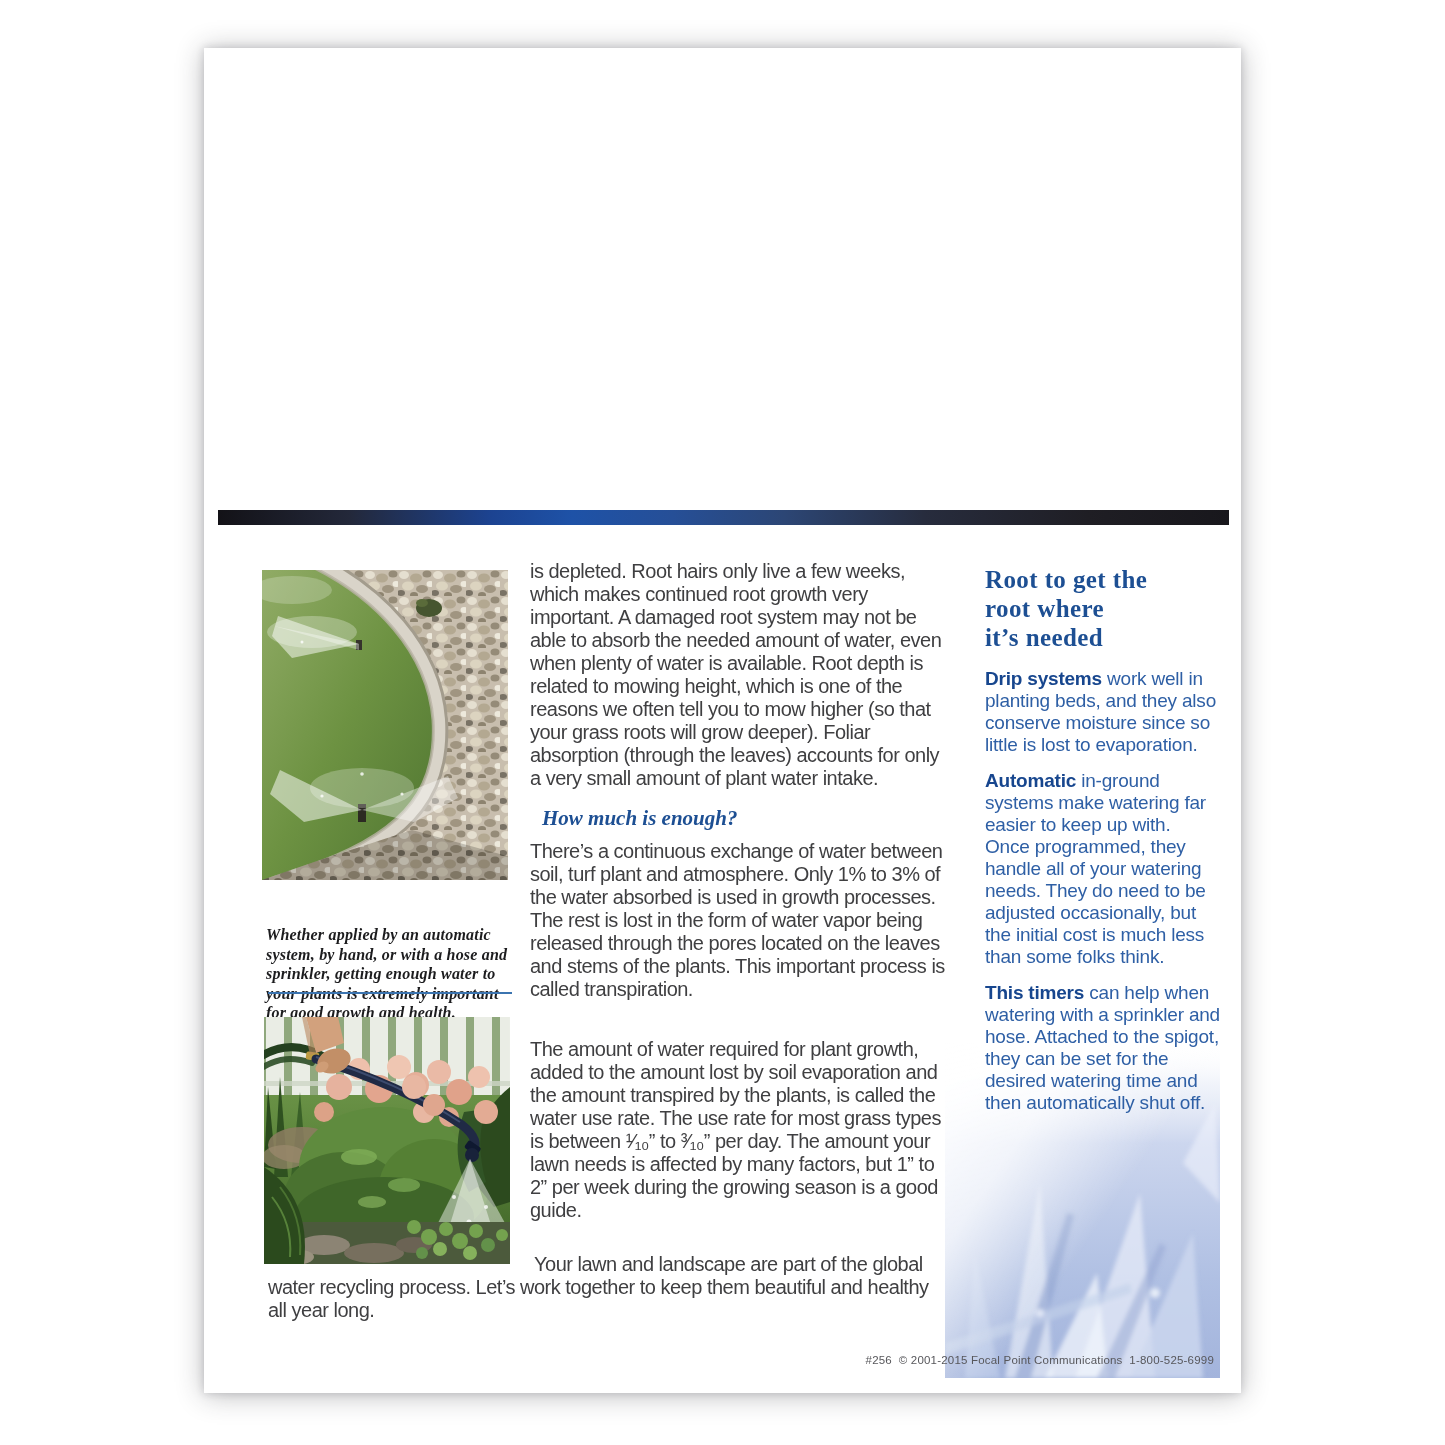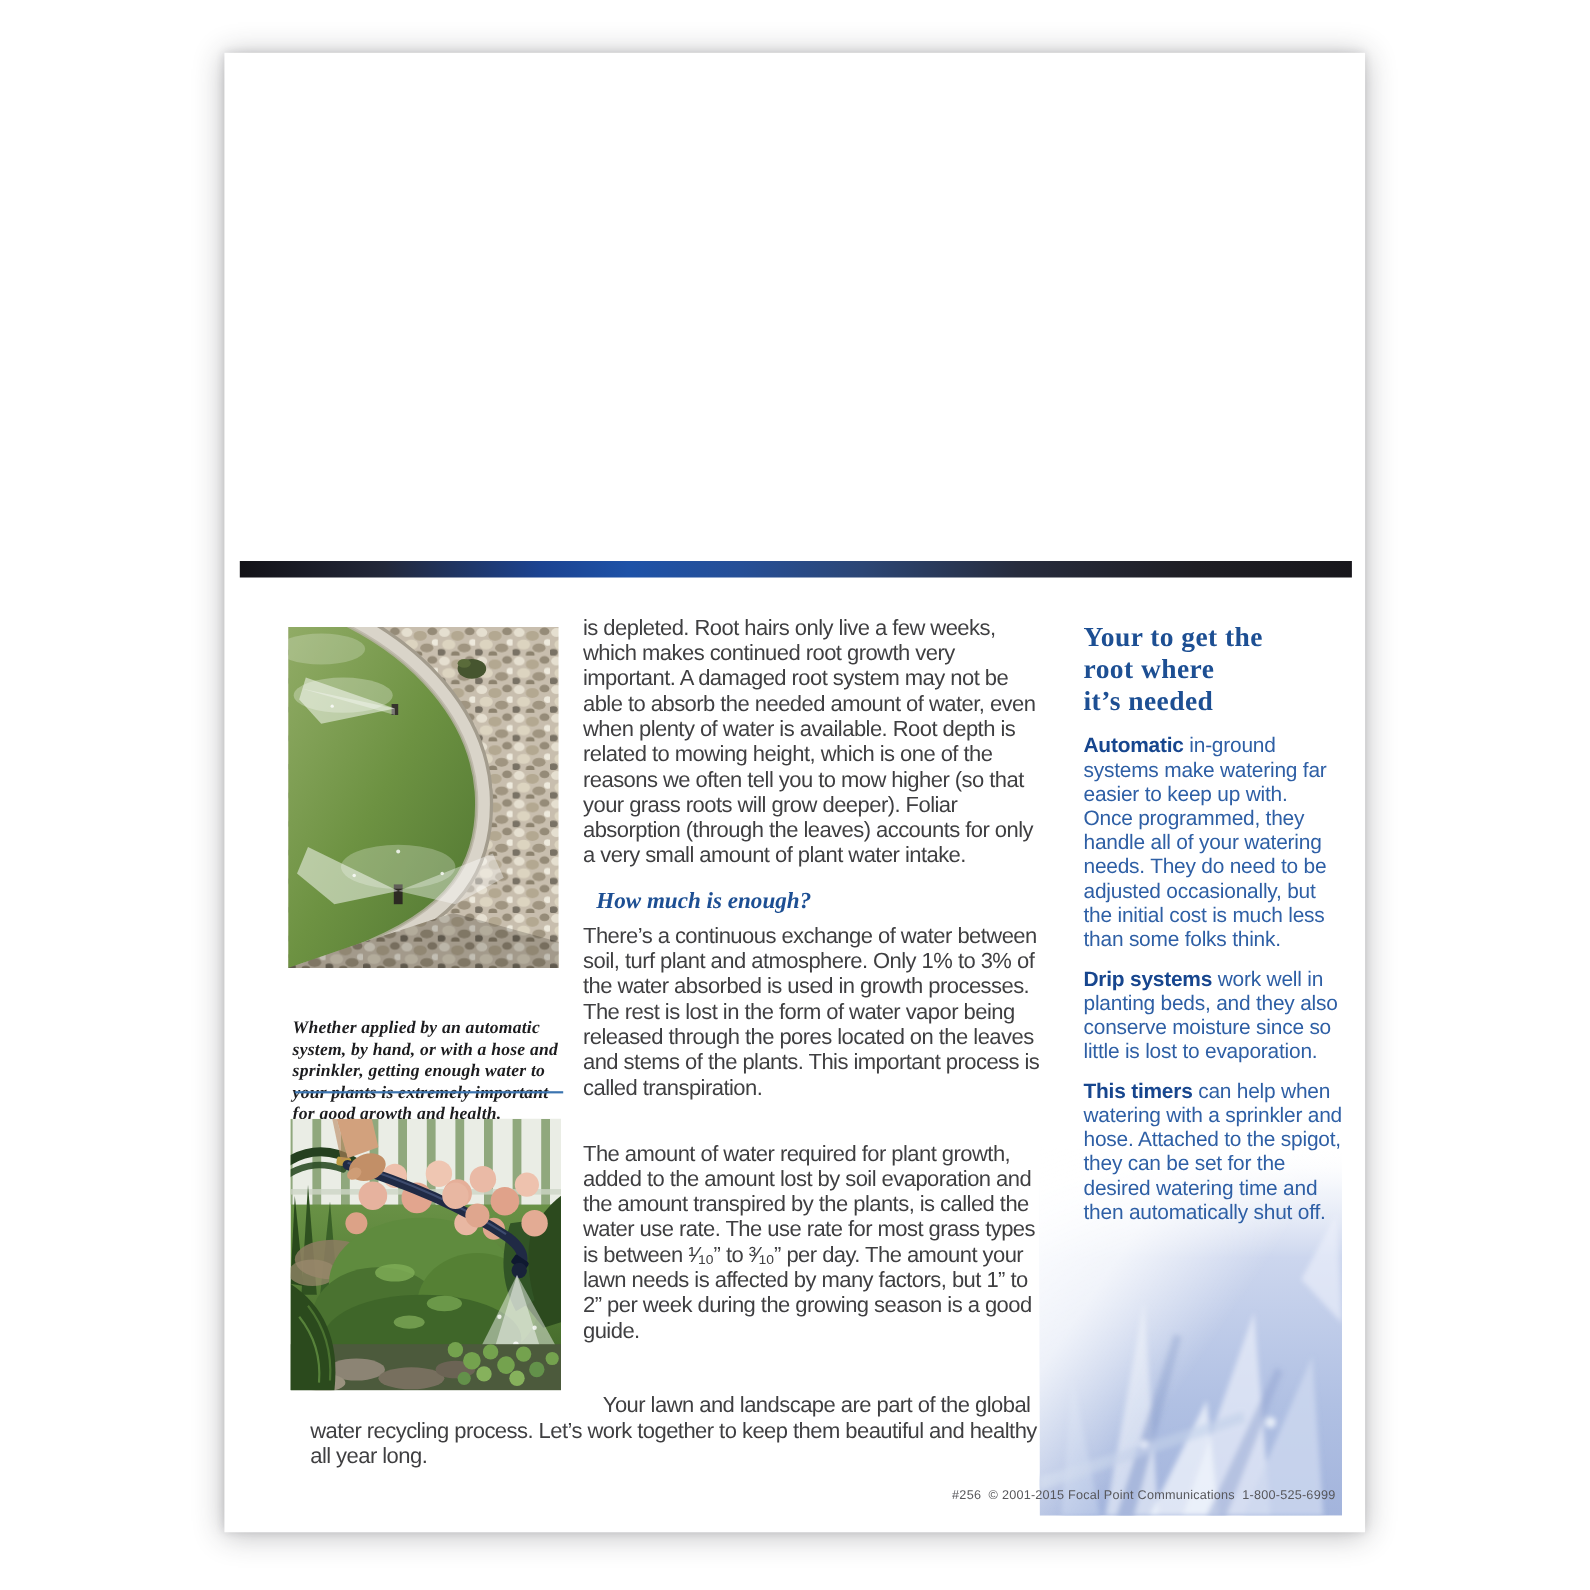--- a/index.html
+++ b/index.html
@@ -17,21 +17,21 @@
            font-family:"Liberation Serif","DejaVu Serif",serif;font-weight:bold;font-style:italic;
            font-size:16px;line-height:19.5px;color:#1c1c1e;letter-spacing:.2px;margin-top:28px;}
   .caption-rule{position:absolute;left:64px;top:944px;width:244px;height:2px;background:#3b74b0;}
   .midcol{position:absolute;left:326px;top:512px;width:418px;color:#3f3f41;
           font-size:20px;line-height:23px;letter-spacing:-0.5px;}
   .midcol p{margin:0 0 16px 0;}
   .midcol p.p2{margin-bottom:36px;}
   .midcol p.p3{margin-bottom:0;margin-top:37px;}
   .mid-heading{margin:2px 0 10px 12px;font-family:"Liberation Serif","DejaVu Serif",serif;
                font-weight:bold;font-style:italic;font-size:21px;line-height:24px;color:#1d4f93;letter-spacing:0;}
-  .closing{position:absolute;left:61px;top:1202px;width:678px;margin:17px;color:#3f3f41;
+  .closing{position:absolute;left:61px;top:1202px;width:678px;margin:3px;color:#3f3f41;
            font-size:20px;line-height:23px;letter-spacing:-0.5px;text-indent:266px;}
   .blue-art{position:absolute;left:741px;top:995px;width:275px;height:335px;z-index:1;overflow:hidden;}
   .rightcol{position:absolute;left:781px;top:517px;width:235px;z-index:2;
             font-size:19px;line-height:22px;letter-spacing:-0.2px;color:#2e5fa5;}
   .rc-head{margin:0 0 16px 0;font-family:"Liberation Serif","DejaVu Serif",serif;font-weight:bold;
            font-size:25px;line-height:29px;color:#1d4f93;letter-spacing:.4px;}
   .rc-item{margin:0 0 14px 0;}
   .rc-item b{color:#17468e;font-weight:bold;}
   .footer{position:absolute;right:27px;top:1306px;z-index:3;color:#57575b;
           font-size:11.5px;letter-spacing:.2px;white-space:pre;}
@@ -230,25 +230,25 @@
           <path d="M 238,120 L 270,60 L 275,160 Z" fill="#eef2fb" opacity="0.6"></path>
           <circle cx="210" cy="250" r="5" fill="#f4f7fd" opacity="0.8"></circle>
           <circle cx="95" cy="270" r="4" fill="#f4f7fd" opacity="0.7"></circle>
         </g>
         <rect width="275" height="335" fill="url(#diagfade)"></rect>
       </svg>
     </div>
 
     <div class="rightcol">
       <h2 class="rc-head">
-        <span style="display:block">Your to get the</span>
+        <span style="display:block">Root to get the</span>
         <span style="display:block">root where</span>
         <span style="display:block">it’s needed</span>
       </h2>
+      <p class="rc-item"><b>Drip systems</b><span> work well in planting beds, and they also conserve moisture since so little is lost to evaporation.</span></p>
       <p class="rc-item"><b>Automatic</b><span> in-ground systems make watering far easier to keep up with. Once programmed, they handle all of your watering needs. They do need to be adjusted occasionally, but the initial cost is much less than some folks think.</span></p>
-      <p class="rc-item"><b>Drip systems</b><span> work well in planting beds, and they also conserve moisture since so little is lost to evaporation.</span></p>
       <p class="rc-item"><b>This timers</b><span> can help when watering with a sprinkler and hose. Attached to the spigot, they can be set for the desired watering time and then automatically shut off.</span></p>
     </div>
 
     <div class="footer">#256  © 2001-2015 Focal Point Communications  1-800-525-6999</div>
 
   </div>
 </div>
 
 </body></html>

